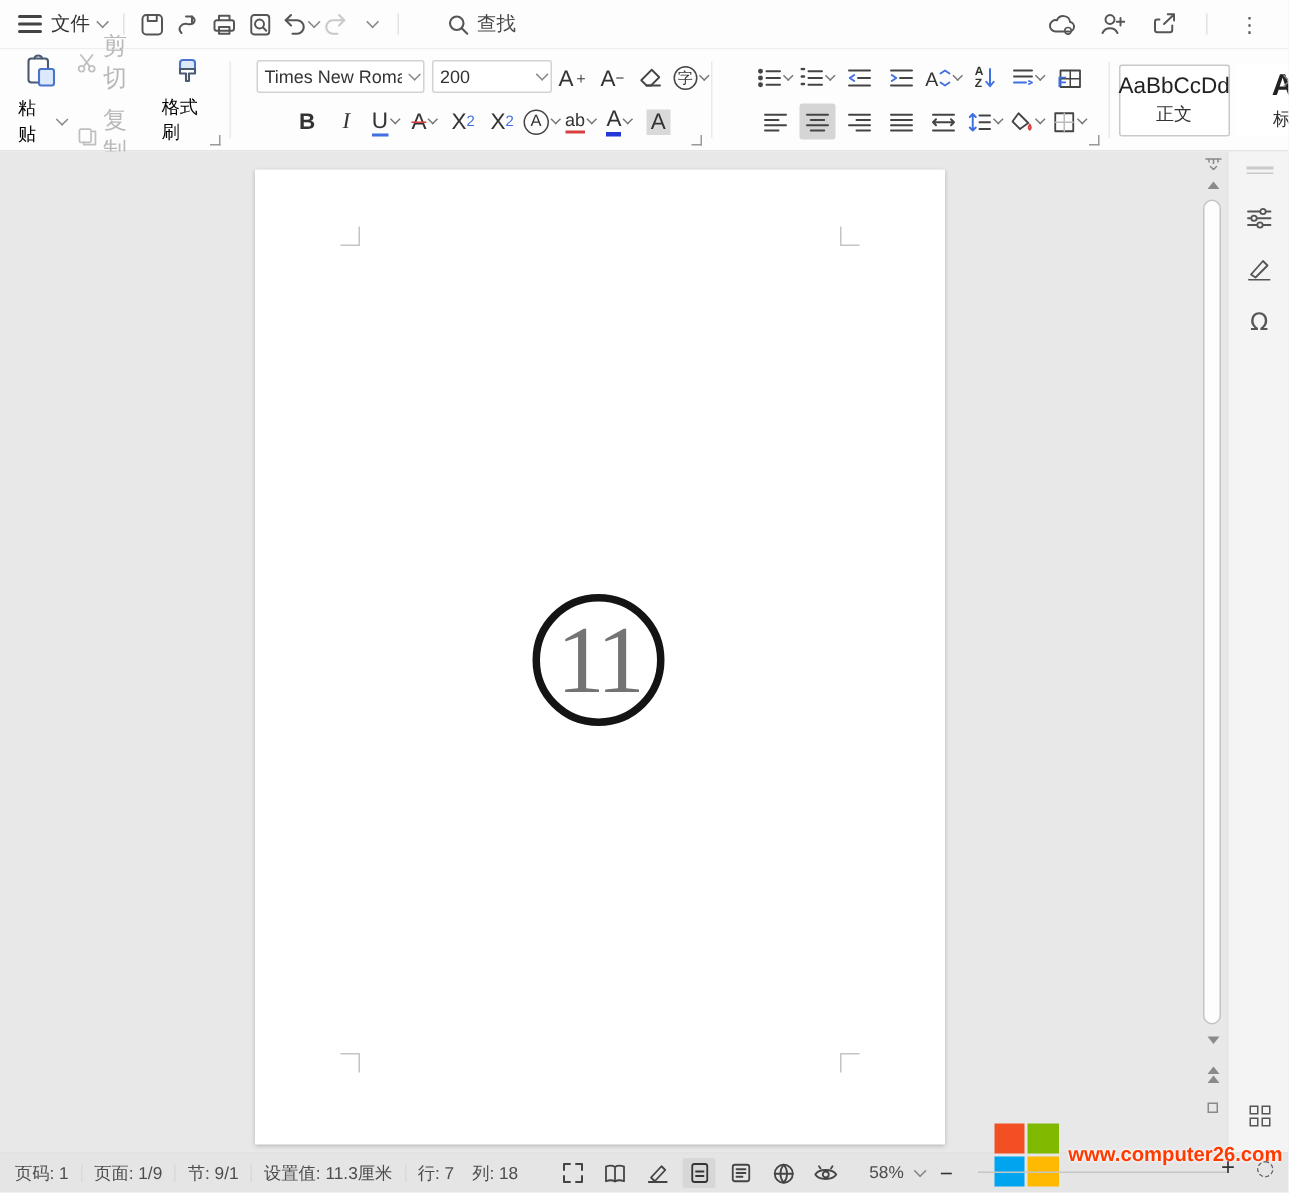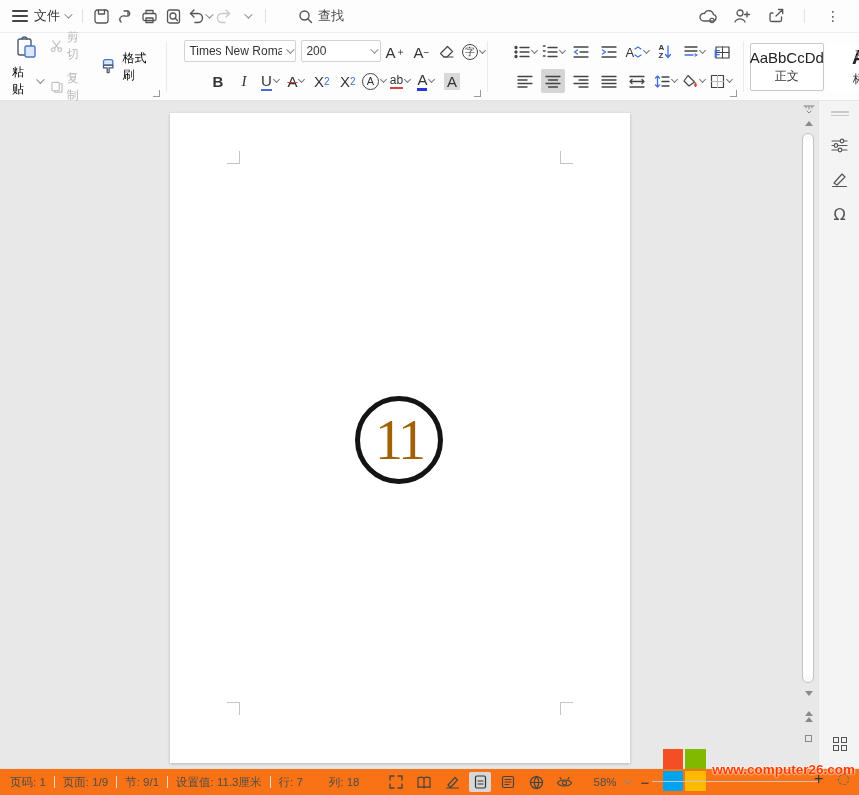--- a/index.html
+++ b/index.html
@@ -26,22 +26,22 @@
 
   
   #ribbon { position:absolute; left:0; top:33px; width:859px; height:68px; background:#fdfdfe; border-bottom:1px solid #e4e4e4; display:flex; align-items:stretch; }
   .rgroup { position:relative; display:flex; align-items:center; }
   .rsep { width:1px; background:#eaeaea; margin:8px 4px; }
   .corner { position:absolute; right:2px; bottom:3px; width:7px; height:7px; border-right:1px solid #9a9a9a; border-bottom:1px solid #9a9a9a; }
   .biglbl { font-size:12px; color:#000000; display:flex; align-items:center; gap:2px;justify-content:space-between; }
   #clipboard { padding:0 6px 0 12px; gap:8px; }
   .paste-btn { display:flex; flex-direction:column; align-items:center; gap:3px; }
   .cutcopy { display:flex; flex-direction:column; gap:7px; }
-  .cc-row { display:flex; align-items:center; gap:4px; color:#b9b9b9; font-size:12px; }
-  .fmt-btn { display:flex; align-items:center; gap:3px; }
+  .cc-row { display:flex; align-items:center; gap:4px; color:#b9b9b9; font-size:16px; }
+  .fmt-btn { display:flex; flex-direction:column; align-items:center; gap:3px; }
   .fontgrp { display:flex; flex-direction:column; justify-content:center; gap:5px; padding:0 4px; }
   .frow { display:flex; align-items:flex-start; gap:2px;margin-left:16px; }
   .combo { height:22px; border:1px solid #d2d2d2; border-radius:2px; background:#fff; display:flex; align-items:center; padding:0 4px; gap:4px; font-size:12px; color:#333; }
   .combo .chev { margin-left:auto; }
   .tbtn { min-width:24px; height:24px; display:flex; align-items:center; justify-content:center; border-radius:2px; color:#333; position:relative; }
   .tbtn.active { background:#d5d5d5; }
   .tbtn .dd { width:5px; height:5px; border-right:1.2px solid #777; border-bottom:1.2px solid #777; transform:rotate(45deg); margin-left:2px; margin-top:-3px; }
   .glyph { font-size:15px; }
   .serifg { font-family:"Liberation Serif",serif; }
   #styles-gallery { display:flex; align-items:center; gap:4px; padding:0 2px; width:118px; overflow:hidden; position:relative; }
@@ -54,40 +54,40 @@
 
   
   #docarea { position:absolute; left:0; top:101px; width:859px; height:667px; background:#e8e8e8; }
   #page { position:absolute; left:170px; top:12px; width:460px; height:650px; background:#fff; box-shadow:0 1px 3px rgba(0,0,0,.22); }
   .cmark { position:absolute; width:13px; height:13px; }
   .cmark.tl { left:57px; top:38px; border-right:1px solid #c4c4c4; border-bottom:1px solid #c4c4c4; }
   .cmark.tr { left:390px; top:38px; border-left:1px solid #c4c4c4; border-bottom:1px solid #c4c4c4; }
   .cmark.bl { left:57px; top:589px; border-right:1px solid #c4c4c4; border-top:1px solid #c4c4c4; }
   .cmark.br { left:390px; top:589px; border-left:1px solid #c4c4c4; border-top:1px solid #c4c4c4; }
   #enclosed { position:absolute; left:185px; top:283px; width:88px; height:88px; border:5px solid #141414; border-radius:50%; display:flex; align-items:center; justify-content:center; }
-  #enclosed .num { font-family:"Liberation Serif","DejaVu Serif",serif; font-size:56px; line-height:1; color:#a16207; letter-spacing:-3px; white-space:nowrap; }
+  #enclosed .num { font-family:"Liberation Serif","DejaVu Serif",serif; font-size:64px; line-height:1; color:#737373; letter-spacing:-3px; white-space:nowrap; }
 
   
   #vscroll { position:absolute; left:799px; top:0; width:19px; height:667px; }
   .sb-icon { position:absolute; left:0; width:19px; display:flex; align-items:center; justify-content:center; color:#777; }
   .tri-up { width:0; height:0; border-left:4px solid transparent; border-right:4px solid transparent; border-bottom:5px solid #8a8a8a; }
   .tri-dn { width:0; height:0; border-left:4px solid transparent; border-right:4px solid transparent; border-top:5px solid #8a8a8a; }
   #sb-thumb { position:absolute; left:3px; top:32px; width:12px; height:550px; background:#fdfdfd; border:1px solid #c3c3c3; border-radius:7px; }
   .sq-outline { width:7px; height:7px; border:1px solid #8a8a8a; }
 
   
   #sidebar { position:absolute; left:818px; top:0; width:41px; height:667px; background:#f4f4f5; border-left:1px solid #e3e3e3; }
   .sb-tool { position:absolute; left:0; width:41px; display:flex; align-items:center; justify-content:center; color:#555; }
   .drag-handle i { display:block; width:18px; height:1.5px; background:#c9c9c9; margin:2px 0; }
   .omega { font-size:16px; color:#555; font-family:"DejaVu Sans",sans-serif; }
   .grid4 { display:grid; grid-template-columns:6px 6px; grid-template-rows:6px 6px; gap:2px; }
   .grid4 i { border:1.2px solid #555; display:block; }
 
   
-  #statusbar { position:absolute; left:0; top:768px; width:859px; height:27px; background:#f97316; border-top:1px solid #e2e2e2; display:flex; align-items:center; font-size:11.5px; color:#4c4c4c; padding-left:10px; }
+  #statusbar { position:absolute; left:0; top:768px; width:859px; height:27px; background:#e5e5e5; border-top:1px solid #e2e2e2; display:flex; align-items:center; font-size:11.5px; color:#4c4c4c; padding-left:10px; }
   .st-sep { width:1px; height:12px; background:#dadada; margin:0 8px; }
   .st-item { white-space:nowrap; }
   #view-icons { display:flex; align-items:center; gap:6px; margin-left:26px; }
   .vbtn { width:22px; height:20px; display:flex; align-items:center; justify-content:center; border-radius:2px; color:#444; }
   .vbtn.active { background:#d7d7d7; }
   #zoomctl { display:flex; align-items:center; gap:6px; margin-left:18px; }
   #zoom-track { position:absolute; left:652px; top:781px; width:166px; height:1px; background:#c6c6c6; z-index:7; }
   #zoom-plus { position:absolute; left:814px; top:770px; z-index:7; font-size:16px; color:#333; }
   #fit-circle { position:absolute; left:838px; top:774px; z-index:7; width:11px; height:11px; border:1px dashed #666; border-radius:50%; }
 
@@ -510,21 +510,21 @@
 <div id="statusbar">
   <span class="st-item">页码: 1</span>
   <span class="st-sep"></span>
   <span class="st-item">页面: 1/9</span>
   <span class="st-sep"></span>
   <span class="st-item">节: 9/1</span>
   <span class="st-sep"></span>
   <span class="st-item">设置值: 11.3厘米</span>
   <span class="st-sep"></span>
   <span class="st-item">行: 7</span>
-  <span class="st-item" style="margin-left:26px">列: 18</span>
+  <span class="st-item" style="margin-left:12px">列: 18</span>
 
   <div id="view-icons">
     <span class="vbtn">
       <svg width="14" height="14" viewBox="0 0 14 14" stroke="#444" stroke-width="1.3" fill="none">
           <path d="M5 1 H1 V5 M9 13 H13 V9 M13 5 V1 H9 M1 9 V13 H5"></path>
         </svg>
     </span>
     <span class="vbtn">
       <svg width="16" height="13" viewBox="0 0 16 13" stroke="#444" stroke-width="1.2" fill="none">
           <path d="M8 2 C6.5 1 4 1 2 1.8 V11.5 C4 10.7 6.5 10.7 8 11.7 C9.5 10.7 12 10.7 14 11.5 V1.8 C12 1 9.5 1 8 2 z M8 2 V11.7"></path>

